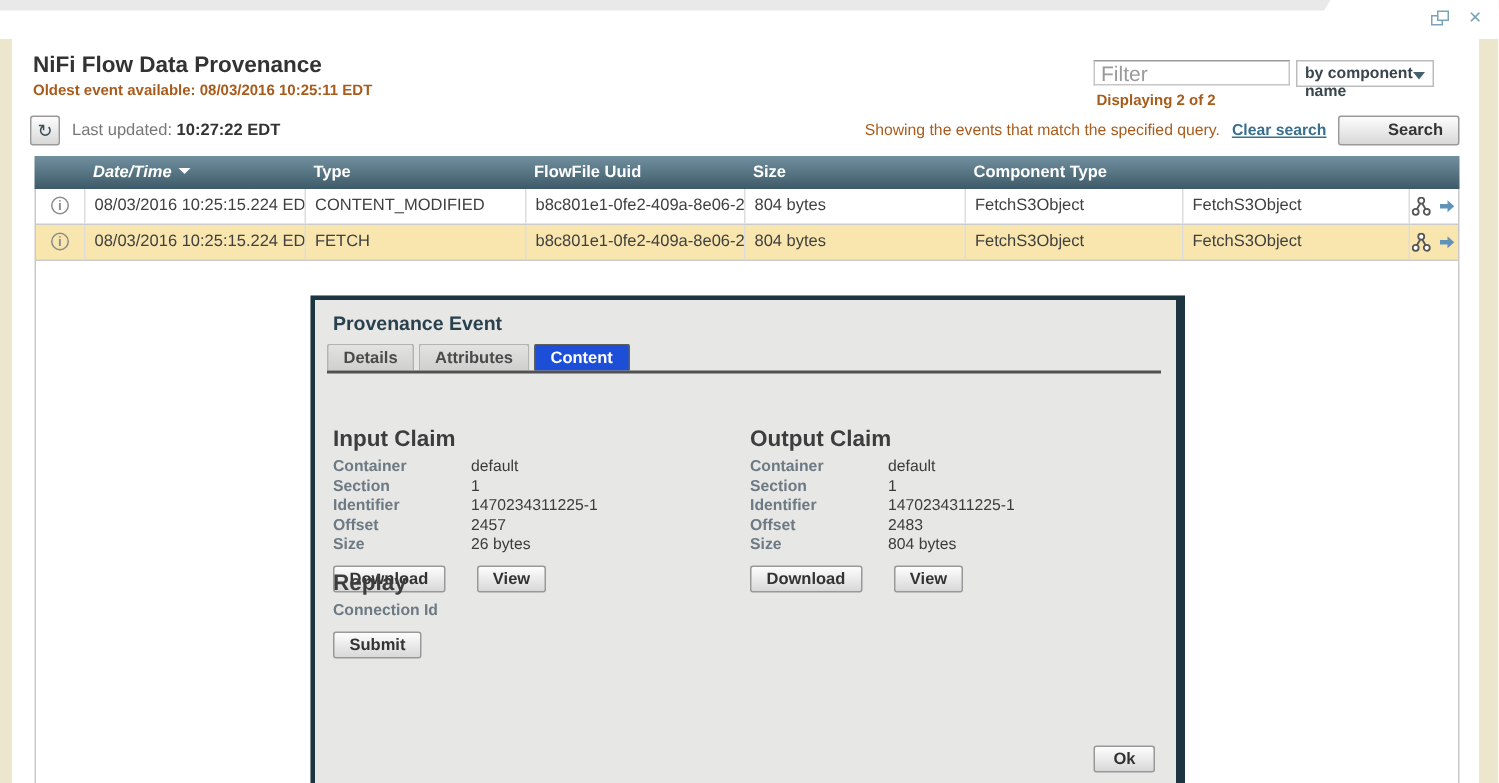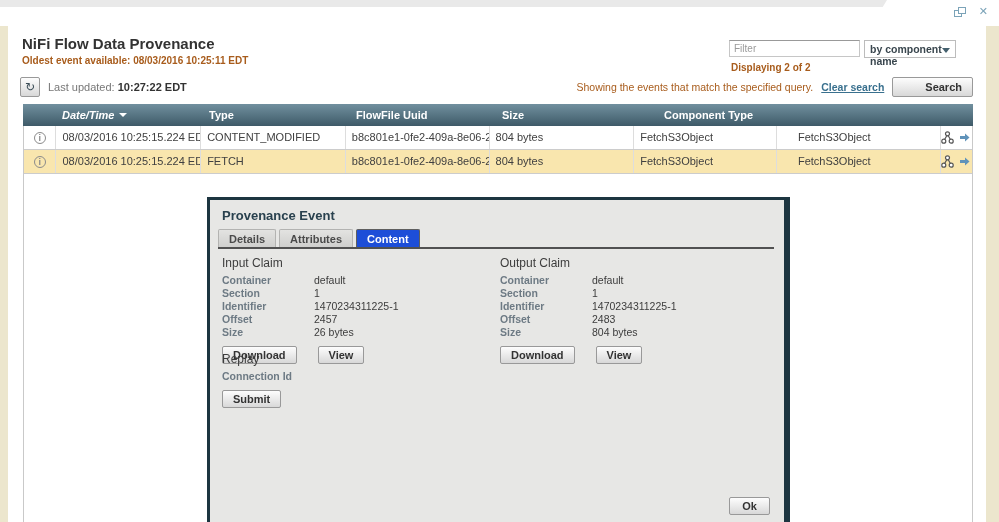--- a/index.html
+++ b/index.html
@@ -19,21 +19,21 @@
   .popout i { position:absolute; border:1px solid #7ba3b8; display:block; }
   .popout .r-back { left:0; top:3px; width:8px; height:7px; }
   .popout .r-front { left:4px; top:0; width:8px; height:7px; background:#fff; }
   .close-x { position:absolute; right:11px; top:5px; color:#7ba3b8; font-weight:bold; font-size:11px;
     font-family:"DejaVu Sans", sans-serif; cursor:pointer; }
 
   
   .page-title { position:absolute; left:22px; top:35px; font-size:15px; font-weight:bold; color:#333333; }
   .oldest { position:absolute; left:22px; top:55px; font-size:10px; font-weight:bold; color:#a85c1c; }
   .filter-input { position:absolute; left:729px; top:40px; width:131px; height:17px;
-    border:1px solid #c6c6c6; border-top-color:#999; padding:0 4px; font-size:10px; color:#333;
+    border:1px solid #c6c6c6; border-top-color:#999; padding:0 4px; font-size:14px; color:#333;
     font-family:"Liberation Sans", sans-serif; }
   .filter-input::placeholder { color:#9a9a9a; opacity:1; }
   .combo { position:absolute; left:864px; top:40px; width:92px; height:18px; background:#fff;
     border:1px solid #bcbcbc; cursor:pointer; }
   .combo .combo-text { position:absolute; left:5px; top:2px; font-size:10.5px; font-weight:bold; color:#39464e; }
   .combo .tri { position:absolute; right:5px; top:7px; width:0; height:0;
     border-left:4px solid transparent; border-right:4px solid transparent; border-top:5px solid #44606e; }
   .displaying { position:absolute; left:731px; top:62px; font-size:10px; font-weight:bold; color:#a85c1c; }
 
   
@@ -59,40 +59,40 @@
   .sort-tri { display:inline-block; width:0; height:0; margin-left:5px; vertical-align:2px;
     border-left:4px solid transparent; border-right:4px solid transparent; border-top:4px solid #fff; }
   .t-body { height:396px; border-left:1px solid #c9c9c9; border-right:1px solid #c9c9c9; background:#fff; }
   .t-row { display:flex; height:24px; line-height:23px; border-bottom:1px solid #ccc; background:#fff; cursor:pointer; }
   .t-row.hl { background:#f9e6ae; }
   .t-row .td { padding-left:6px; font-size:11px; color:#404040; overflow:hidden; white-space:nowrap;
     border-right:1px solid #ddd; }
   .t-row .td:last-child { border-right:none; }
   .c0 { width:33px; text-align:center; padding-left:0 !important; }
   .c1 { width:147px; } .c2 { width:147px; } .c3 { width:146px; }
-  .c4 { width:147px; } .c5 { width:145px; } .c6 { width:151px;margin-left:15px; }
+  .c4 { width:147px; } .c5 { width:145px; } .c6 { width:151px; }
   .c7 { width:32px; display:flex; align-items:center; justify-content:center; gap:4px; padding-left:0 !important; }
   .info-badge { display:inline-block; width:12px; height:12px; margin-top:5px; border:1px solid #8b8b8b;
     border-radius:50%; color:#8b8b8b; font-size:9px; line-height:11px; font-weight:bold; text-align:center; }
   .info-badge::before { content:"i"; }
   .icon-svg { display:block; cursor:pointer; }
 
   
   .modal { position:absolute; left:207px; top:197px; width:583px; height:400px; background:#e7e7e5;
     border:3px solid #1d3540; border-right-width:6px; z-index:5; }
   .modal-title { position:absolute; left:12px; top:8px; font-size:13px; font-weight:bold; color:#29414e; }
   .tabs { position:absolute; left:8px; top:29px; display:flex; gap:3px; }
   .tab { height:18px; line-height:18px; padding:0 10px; font-size:11px; font-weight:bold; color:#4a4a4a;
     background:linear-gradient(#e3e3e1,#cfcfcd); border:1px solid #b3b3b1; border-bottom:none;
     border-radius:2px 2px 0 0; cursor:pointer; }
   .tab.active { background:#1d4ed8; color:#fff; border-color:#5f5f5f; }
   .tab-bar { position:absolute; left:8px; right:10px; top:47px; height:2px; background:#515151; }
   .claim { position:absolute; top:56px; width:260px; }
   .claim-in { left:12px; } .claim-out { left:290px; }
-  .sec-head { font-size:12px; font-weight:normal; color:#3d3d3d; margin-bottom:4px; }
+  .sec-head { font-size:15px; font-weight:bold; color:#3d3d3d; margin-bottom:4px;margin-top:28px; }
   .field-row { display:flex; line-height:13px;gap:22px; }
   .flabel { width:70px; font-size:10.5px; font-weight:bold; color:#6d7a84; }
   .fvalue { font-size:10.5px; color:#3c3c3c; }
   .claim-btns { margin-top:7px; display:flex; gap:21px; }
   .replay { position:absolute; left:12px; top:152px; }
   .replay .field-row { margin-top:2px; }
   .replay .flabel { width:78px; }
   .replay .btn { margin-top:7px; }
   .ok-btn { position:absolute; right:14px; top:297px; padding:2px 12px; }
 </style>

